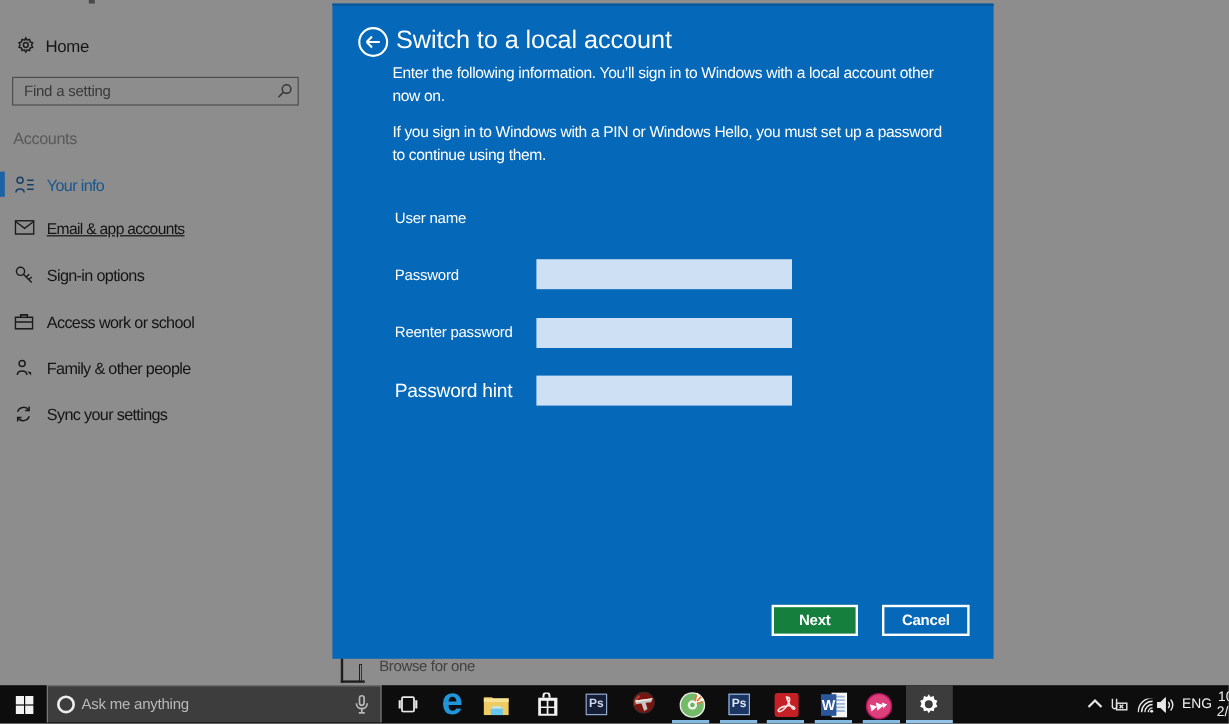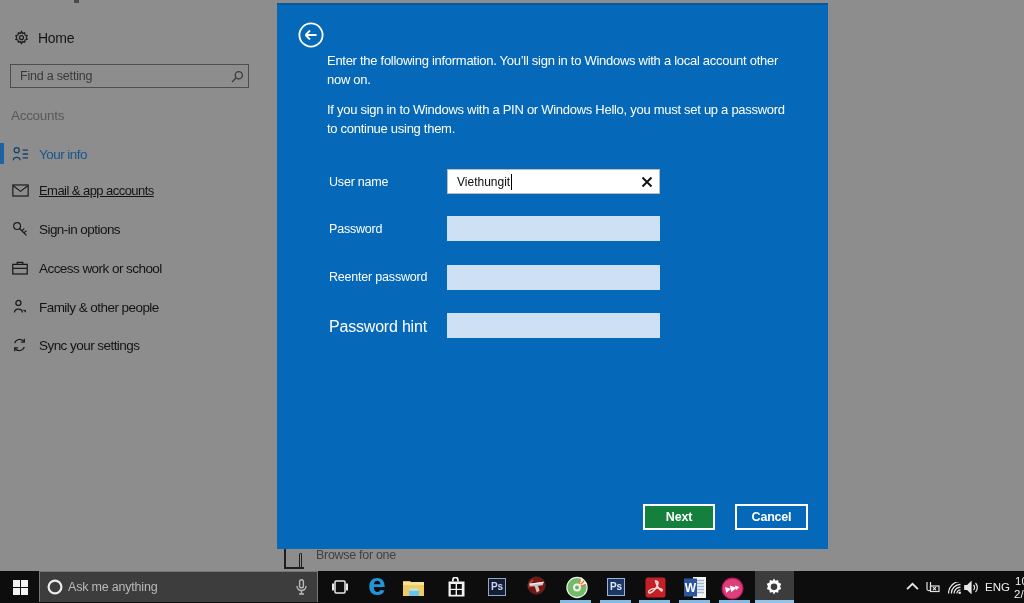--- a/index.html
+++ b/index.html
@@ -78,33 +78,27 @@
 
 <div class="abs" style="left:284px;top:530px;width:17.5px;height:37px;border:2px solid #1e1e1e;border-top:none;border-right:none;border-bottom:2.2px solid #1e1e1e;"></div>
 <div class="abs" style="left:298.5px;top:553px;width:1.6px;height:14px;border:1.8px solid #1e1e1e;border-bottom:none;border-radius:2.5px 2.5px 0 0;"></div>
 <div class="abs" style="left:316px;top:547.5px;font-size:12.5px;color:#414141;letter-spacing:-0.3px;">Browse for one</div>
 
 <div class="abs" style="left:277px;top:3px;width:551px;height:546px;background:#0568b8;border-top:2px solid #07599c;box-sizing:border-box;">
   <svg class="abs" style="left:21px;top:17px;" width="26" height="26" viewBox="0 0 26 26" fill="none">
     <circle cx="13" cy="13" r="11.6" stroke="#fff" stroke-width="1.8"></circle>
     <path d="M7.5 13 H18.5 M7.5 13 L12 8.5 M7.5 13 L12 17.5" stroke="#fff" stroke-width="1.8"></path>
   </svg>
+  <div class="abs" style="left:53px;top:18px;font-size:21px;letter-spacing:-0.05px;color:#fff;line-height:21px;">Switch to a local account</div>
 
   <div class="abs" style="left:50px;top:46px;width:465px;font-size:13px;line-height:19px;letter-spacing:-0.28px;color:#fff;">Enter the following information. You’ll sign in to Windows with a local account other now on.</div>
 
   <div class="abs" style="left:50px;top:95px;width:465px;font-size:13px;line-height:19px;letter-spacing:-0.28px;color:#fff;">If you sign in to Windows with a PIN or Windows Hello, you must set up a password to continue using them.</div>
 
   <div class="abs" style="left:52px;top:170px;font-size:12.5px;color:#fff;letter-spacing:-0.2px;">User name</div>
-  <div class="abs" style="left:170px;top:164px;width:213px;height:25px;background:#fff;box-sizing:border-box;border:1px solid #bbb;">
-     <div class="abs" style="left:9px;top:5px;font-size:12px;color:#0d0d0d;">Viethungit</div>
-     <div class="abs" style="left:63px;top:4px;width:1px;height:16px;background:#000;"></div>
-     <svg class="abs" style="left:193px;top:6px;" width="12" height="12" viewBox="0 0 12 12" stroke="#111" stroke-width="1.9">
-        <path d="M1.5 1.5 L10.5 10.5 M10.5 1.5 L1.5 10.5"></path>
-      </svg>
-  </div>
 
   <div class="abs" style="left:52px;top:217px;font-size:12.5px;color:#fff;letter-spacing:-0.2px;">Password</div>
   <div class="abs" style="left:170px;top:211px;width:213px;height:25px;background:#cee0f3;"></div>
 
   <div class="abs" style="left:52px;top:265px;font-size:12.5px;color:#fff;letter-spacing:-0.2px;">Reenter password</div>
   <div class="abs" style="left:170px;top:260px;width:213px;height:25px;background:#cee0f3;"></div>
 
   <div class="abs" style="left:52px;top:313px;font-size:16px;color:#fff;letter-spacing:-0.2px;">Password hint</div>
   <div class="abs" style="left:170px;top:308px;width:213px;height:25px;background:#cee0f3;"></div>
 

